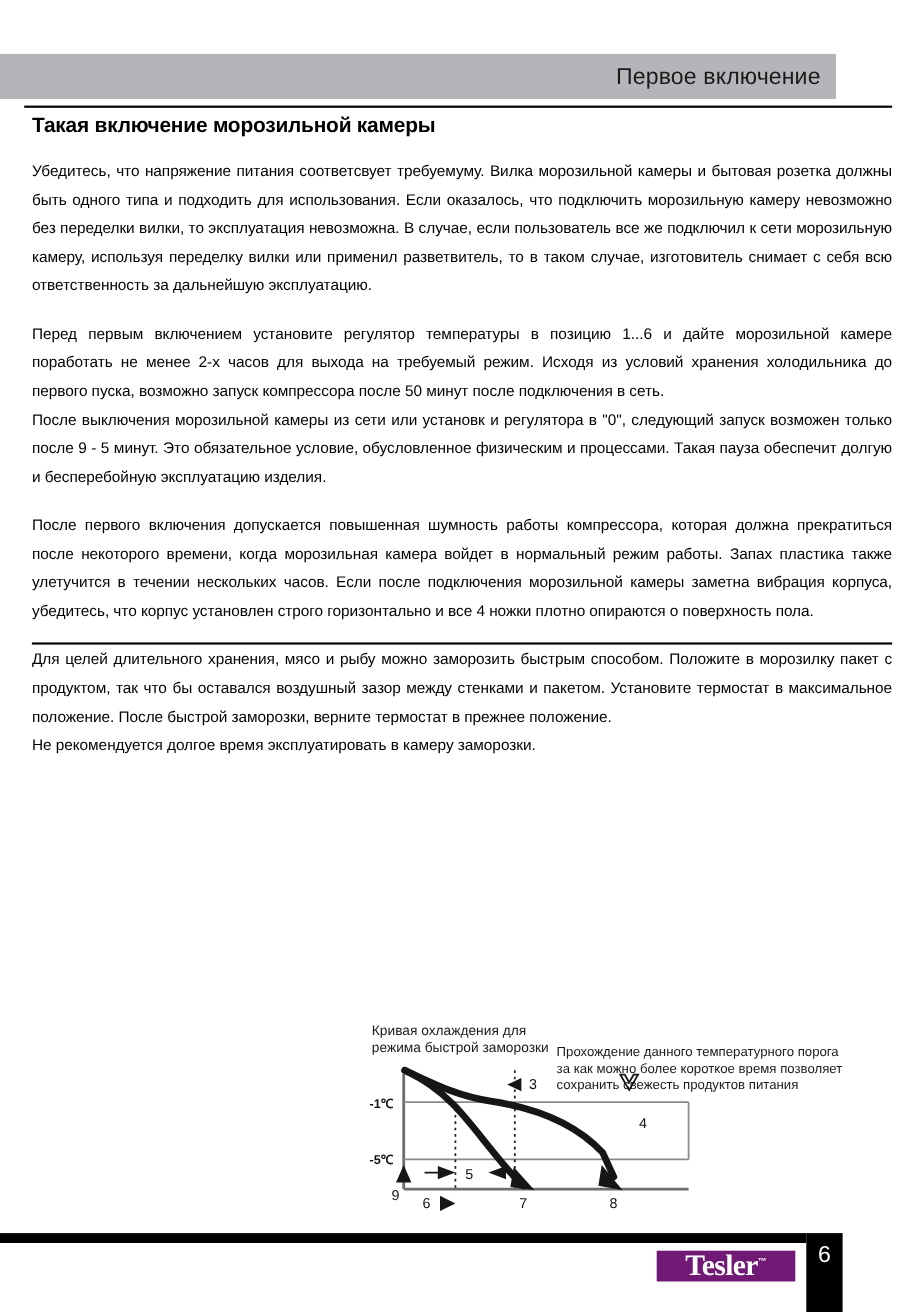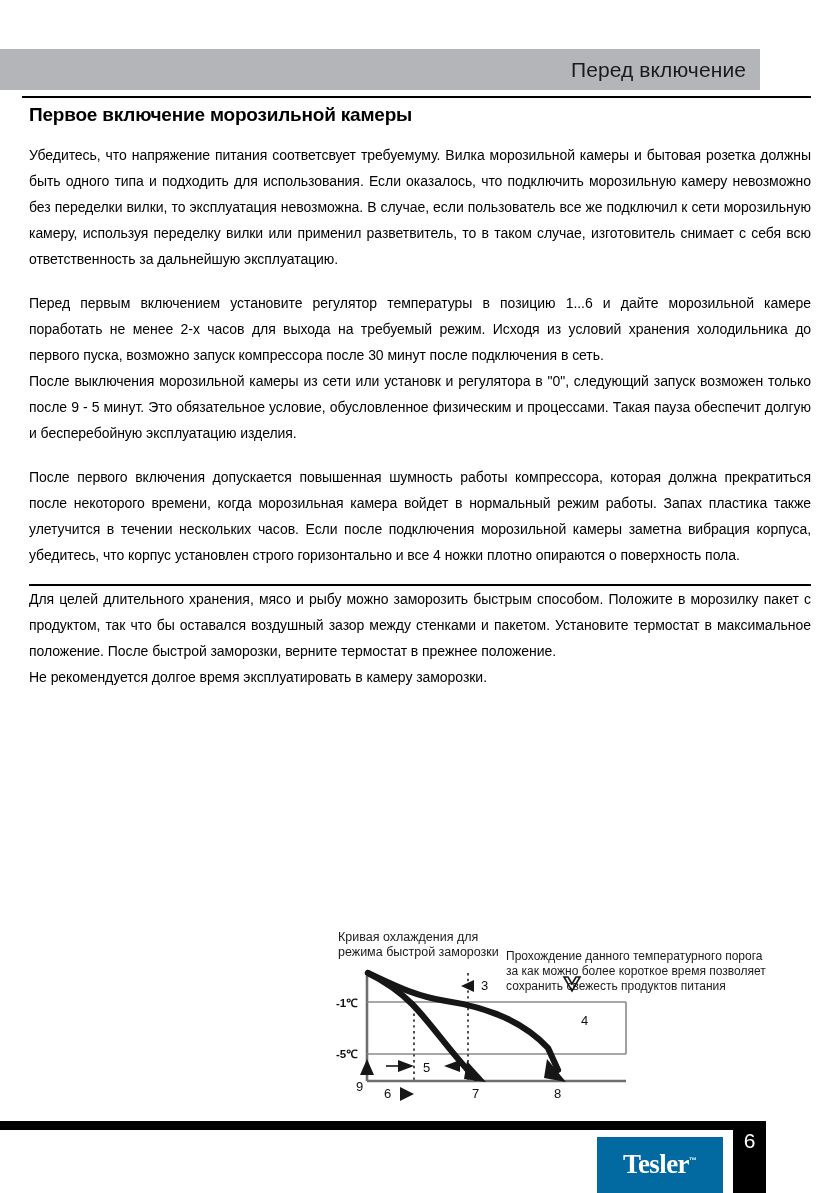--- a/index.html
+++ b/index.html
@@ -119,22 +119,22 @@
     text-align: center;
     color: #fff;
     font-size: 21px;
     font-family: "Liberation Sans", sans-serif;
   }
   .brand-logo {
     position: absolute;
     left: 597px;
     top: 1137px;
     width: 126px;
-    height: 56px;
-    background: #0369a1;
+    height: 28px;
+    background: #701a75;
     display: flex;
     align-items: center;
     justify-content: center;
   }
   .brand-logo-text {
     color: #ffffff;
     font-family: "Liberation Serif", serif;
     font-weight: bold;
     font-size: 27px;
     letter-spacing: -0.6px;
@@ -147,32 +147,32 @@
     vertical-align: super;
     font-family: "Liberation Sans", sans-serif;
     font-weight: bold;
     letter-spacing: 0;
   }
 </style>
 </head>
 <body>
 
 <div class="page-header-band">
-  <div class="page-header-title">Перед включение</div>
+  <div class="page-header-title">Первое включение</div>
 </div>
 <div class="header-rule"></div>
 
 <div class="content">
 
-  <h2 class="section-title">Первое включение морозильной камеры</h2>
+  <h2 class="section-title">Такая включение морозильной камеры</h2>
 
   <p class="body-text">Убедитесь, что напряжение питания соответсвует требуемуму. Вилка морозильной камеры и бытовая розетка должны быть одного типа и подходить для использования. Если оказалось, что подключить морозильную камеру невозможно без переделки вилки, то эксплуатация невозможна. В случае, если пользователь все же подключил к сети морозильную камеру, используя переделку вилки или применил разветвитель, то в таком случае, изготовитель снимает с себя всю ответственность за дальнейшую эксплуатацию.</p>
   <div class="gap-md"></div>
 
-  <p class="body-text">Перед первым включением установите регулятор температуры в позицию 1...6 и дайте морозильной камере поработать не менее 2-х часов для выхода на требуемый режим. Исходя из условий хранения холодильника до первого пуска, возможно запуск компрессора после 30 минут после подключения в сеть.</p>
+  <p class="body-text">Перед первым включением установите регулятор температуры в позицию 1...6 и дайте морозильной камере поработать не менее 2-х часов для выхода на требуемый режим. Исходя из условий хранения холодильника до первого пуска, возможно запуск компрессора после 50 минут после подключения в сеть.</p>
 
   <p class="body-text">После выключения морозильной камеры из сети или установк и регулятора в "0", следующий запуск возможен только после 9 - 5 минут. Это обязательное условие, обусловленное физическим и процессами. Такая пауза обеспечит долгую и бесперебойную эксплуатацию изделия.</p>
   <div class="gap-md"></div>
 
   <p class="body-text">После первого включения допускается повышенная шумность работы компрессора, которая должна прекратиться после некоторого времени, когда морозильная камера войдет в нормальный режим работы. Запах пластика также улетучится в течении нескольких часов. Если после подключения морозильной камеры заметна вибрация корпуса, убедитесь, что корпус установлен строго горизонтально и все 4 ножки плотно опираются о поверхность пола.</p>
 
 
   <div class="divider-rule"></div>
 
 

